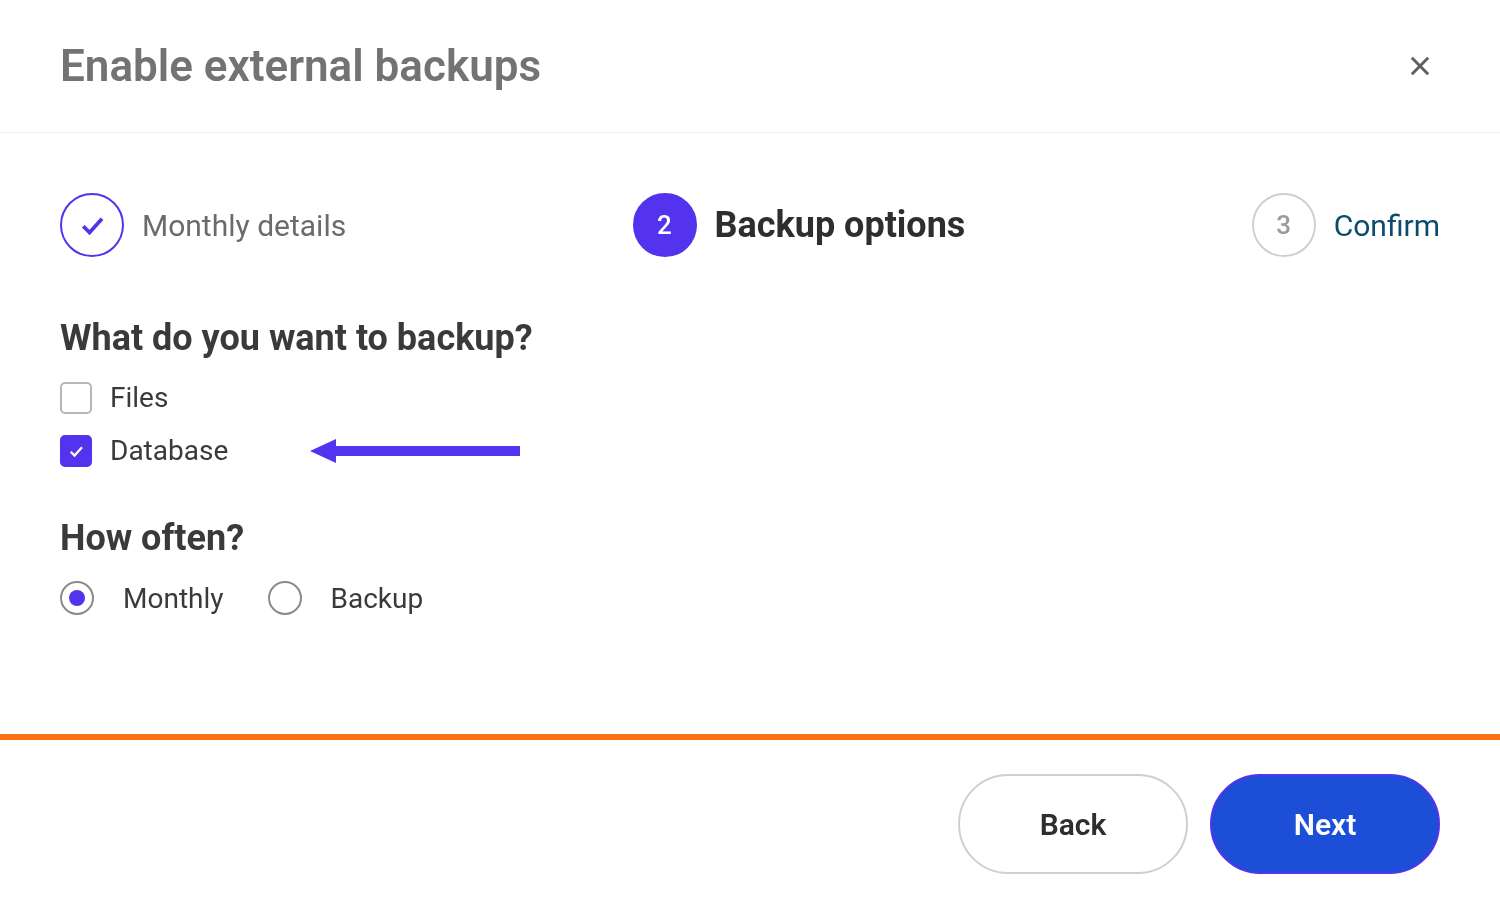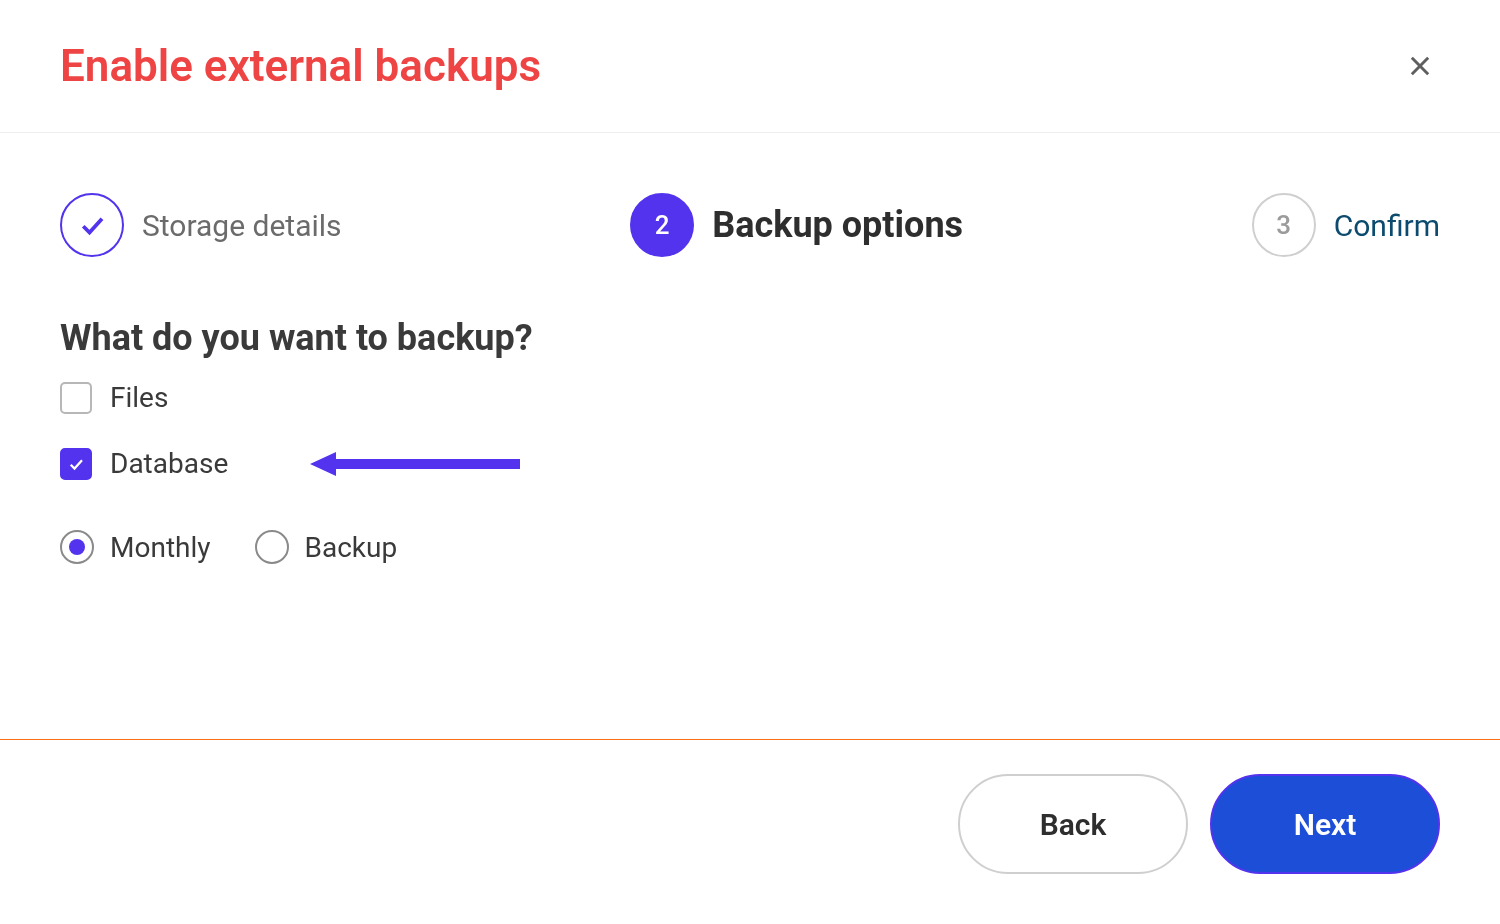--- a/index.html
+++ b/index.html
@@ -1,47 +1,47 @@
 <!DOCTYPE html>
 <html><head>
 <meta charset="utf-8">
 <style>
   * { box-sizing: border-box; margin: 0; padding: 0; }
   html, body { width: 1500px; height: 924px; font-family: -apple-system, BlinkMacSystemFont, "Segoe UI", Roboto, Helvetica, Arial, sans-serif; background: #fff; color: #2e2e2e; }
   .modal { width: 100%; height: 100%; display: flex; flex-direction: column; }
   .header { display: flex; align-items: center; justify-content: space-between; padding: 40px 60px 40px 60px; border-bottom: 1px solid #eee; }
-  .header h1 { font-size: 44px; font-weight: 600; color: #ef4444; }
+  .header h1 { font-size: 44px; font-weight: 600; color: #737373; }
   .close-btn { width: 40px; height: 40px; display: flex; align-items: center; justify-content: center; cursor: pointer; color: #5f5f5f; }
   .close-btn svg { width: 28px; height: 28px; stroke: currentColor; stroke-width: 2.5; }
   .body { flex: 1; padding: 60px 60px 0 60px; overflow: auto; }
   .stepper { display: flex; align-items: center; justify-content: space-between; margin-bottom: 60px; }
   .step { display: flex; align-items: center; gap: 18px; }
   .step-circle { width: 64px; height: 64px; border-radius: 50%; display: flex; align-items: center; justify-content: center; font-size: 26px; font-weight: 500; }
   .step-done .step-circle { border: 2px solid #5333ed; background: #fff; color: #5333ed; }
   .step-done .step-circle svg { width: 30px; height: 30px; stroke: #5333ed; stroke-width: 3; fill: none; }
   .step-done .step-label { font-size: 30px; color: #6b6b6b; }
   .step-active .step-circle { background: #5333ed; color: #fff; border: 2px solid #5333ed; }
   .step-active .step-label { font-size: 36px; font-weight: 700; color: #2e2e2e; }
   .step-upcoming .step-circle { border: 2px solid #cfcfcf; background: #fff; color: #9b9b9b; }
   .step-upcoming .step-label { font-size: 30px; color: #0c4a6e; }
   .section-title { font-size: 36px; font-weight: 700; color: #3a3a3a; margin-bottom: 22px; }
-  .options { display: flex; flex-direction: column; gap: 33px; margin-bottom: 50px; }
+  .options { display: flex; flex-direction: column; gap: 20px; margin-bottom: 50px; }
   .checkbox-row { display: flex; align-items: center; gap: 18px; position: relative; }
   .checkbox { width: 32px; height: 32px; border: 2px solid #b7b7b7; border-radius: 5px; display: flex; align-items: center; justify-content: center; background: #fff; cursor: pointer; }
   .checkbox.checked { background: #5333ed; border-color: #5333ed; }
   .checkbox.checked svg { width: 18px; height: 18px; stroke: #fff; stroke-width: 3; fill: none; }
   .opt-label { font-size: 28px; color: #3a3a3a; }
   .arrow-annot { position: absolute; left: 250px; top: 50%; transform: translateY(-50%); display: flex; align-items: center; }
   .arrow-annot svg { width: 210px; height: 28px; }
   .radio-row { display: flex; align-items: center; gap: 44px; }
-  .radio-group { display: flex; align-items: center; gap: 16px; cursor: pointer; }
+  .radio-group { display: flex; align-items: center; gap: 29px; cursor: pointer; }
   .radio { width: 34px; height: 34px; border: 2px solid #8a8a8a; border-radius: 50%; background: #fff; display: flex; align-items: center; justify-content: center; }
   .radio.selected::after { content: ""; width: 16px; height: 16px; border-radius: 50%; background: #5333ed; }
   .radio.selected { border-color: #8a8a8a; }
-  .footer { border-top: 1px solid #f97316; padding: 34px 60px 50px 60px; display: flex; justify-content: flex-end; gap: 22px; }
+  .footer { border-top: 6px solid #f97316; padding: 34px 60px 50px 60px; display: flex; justify-content: flex-end; gap: 22px; }
   .btn { height: 100px; min-width: 230px; padding: 0 50px; border-radius: 60px; font-size: 30px; font-weight: 600; display: flex; align-items: center; justify-content: center; cursor: pointer; }
   .btn-secondary { background: #fff; color: #2e2e2e; border: 2px solid #cfcfcf; }
   .btn-primary { background: #1d4ed8; color: #fff; border: 2px solid #5333ed; }
 </style>
 </head>
 <body>
 
 <div class="modal">
 
   <div class="header">
@@ -55,21 +55,21 @@
 
   <div class="body">
 
     <div class="stepper">
       <div class="step step-done">
         <div class="step-circle">
           <svg viewBox="0 0 24 24">
               <path d="M5 13 L10 18 L20 7"></path>
             </svg>
         </div>
-        <span class="step-label">Storage details</span>
+        <span class="step-label">Monthly details</span>
       </div>
       <div class="step step-active">
         <div class="step-circle">2</div>
         <span class="step-label">Backup options</span>
       </div>
       <div class="step step-upcoming">
         <div class="step-circle">3</div>
         <span class="step-label">Confirm</span>
       </div>
     </div>
@@ -88,20 +88,21 @@
         </div>
         <span class="opt-label">Database</span>
         <div class="arrow-annot">
           <svg viewBox="0 0 210 28">
             <polygon points="0,14 26,2 26,9 210,9 210,19 26,19 26,26" fill="#5333ed"></polygon>
           </svg>
         </div>
       </div>
     </div>
 
+    <div class="section-title">How often?</div>
     <div class="radio-row">
       <div class="radio-group">
         <div class="radio selected"></div>
         <span class="opt-label">Monthly</span>
       </div>
       <div class="radio-group">
         <div class="radio"></div>
         <span class="opt-label">Backup</span>
       </div>
     </div>

